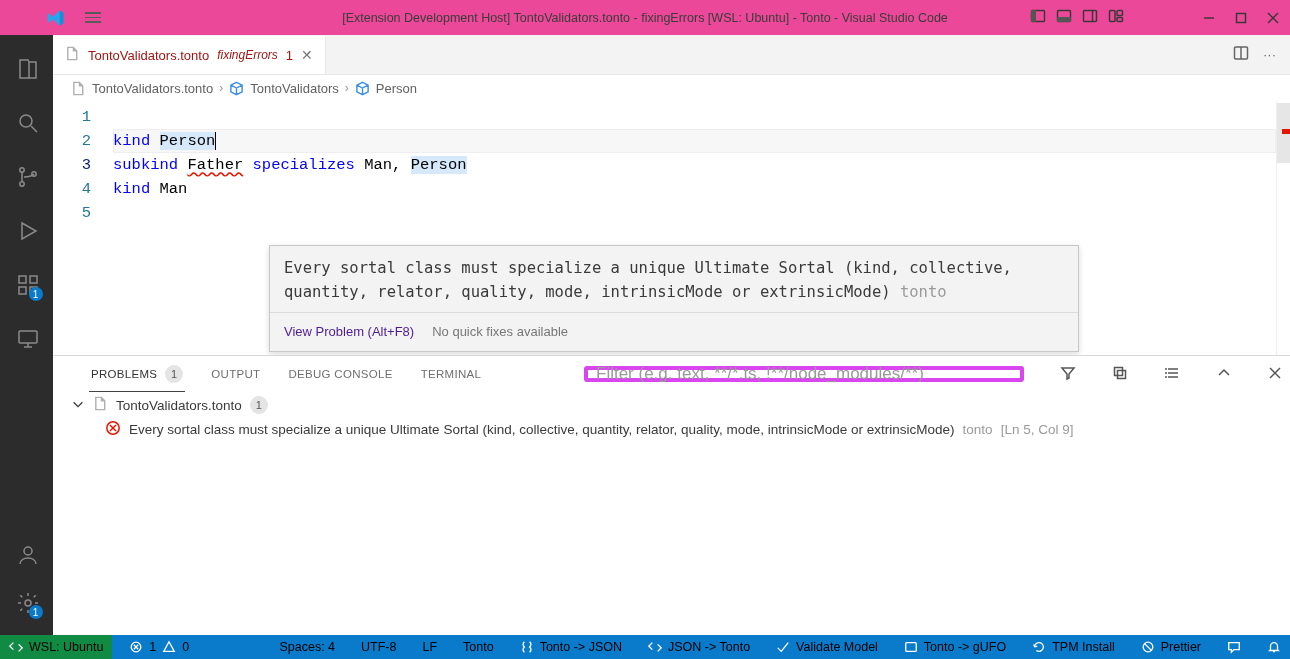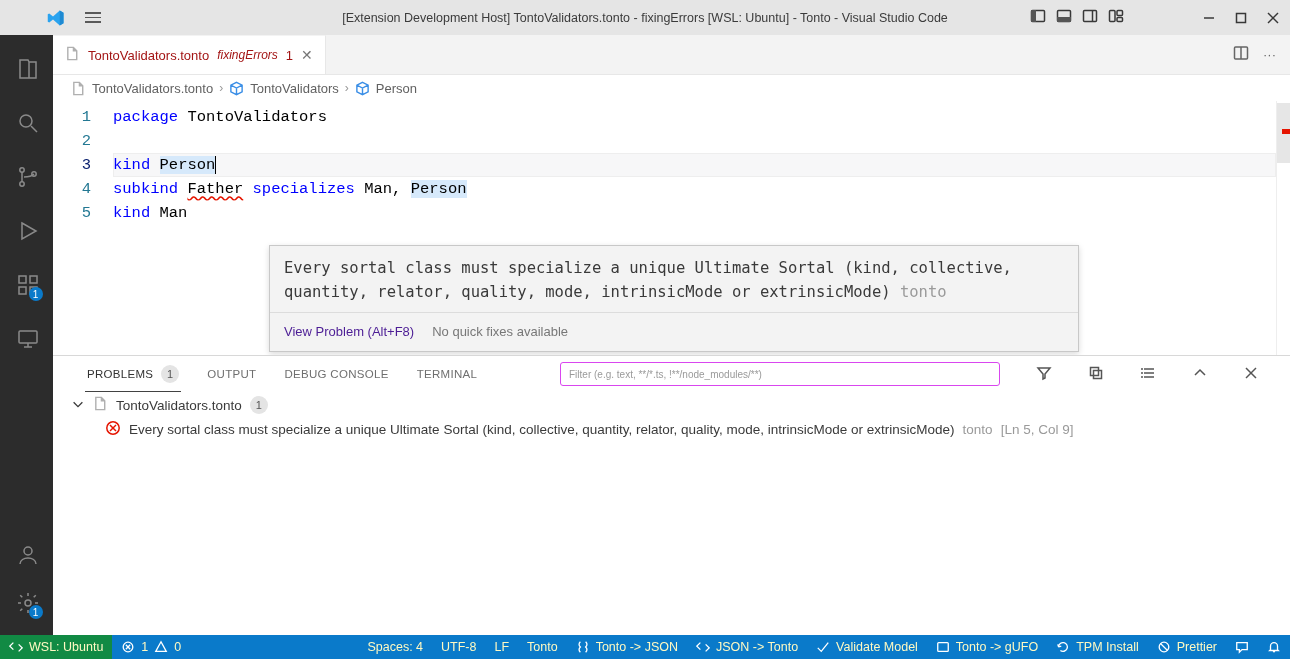--- a/index.html
+++ b/index.html
@@ -1,19 +1,19 @@
 <!DOCTYPE html>
 <html><head>
 <meta charset="utf-8">
 <style>
 * { margin: 0; padding: 0; box-sizing: border-box; }
 html, body { width: 1290px; height: 659px; font-family: "Segoe UI", Arial, sans-serif; font-size: 13px; color: #383838; overflow: hidden; background: #fff; }
 
 
-.titlebar { height: 35px; background: #e5e5e5; display: flex; align-items: center; position: relative; padding-left: 33px; }
+.titlebar { height: 35px; background: #ec4899; display: flex; align-items: center; position: relative; padding-left: 33px; }
 .titlebar .left-icons { display: flex; align-items: center; gap: 20px; padding-left: 14px; }
 .titlebar .vscode-logo { width: 18px; height: 18px; }
 .titlebar .hamburger { display: flex; flex-direction: column; gap: 3px; }
 .titlebar .hamburger span { width: 16px; height: 1.5px; background: #5a5a5a; }
 .titlebar .title { position: absolute; left: 50%; transform: translateX(-50%); font-size: 12.5px; color: #3b3b3b; }
 .titlebar .right-icons { position: absolute; right: 10px; display: flex; align-items: center; gap: 18px; }
 .titlebar .right-icons .layout-group { display: flex; gap: 10px; margin-right: 60px; }
 .titlebar .layout-icon svg { width: 16px; height: 16px; stroke: #555; fill: none; }
 .titlebar .win-btn { width: 14px; height: 14px; stroke: #555; fill: none; }
 
@@ -67,36 +67,36 @@
 .hover .actions .link { color: #4c1d95; }
 .hover .actions .dim { color: #777; text-align: center; }
 
 
 .minimap { width: 14px; background: #fff; border-left: 1px solid #eee; position: relative; }
 .minimap .viewport { position: absolute; top: 2px; left: 0; right: 0; height: 60px; background: rgba(100,100,100,.16); }
 .minimap .err { position: absolute; right: 0; top: 28px; width: 8px; height: 5px; background: #e51400; }
 
 
 .panel { height: 280px; border-top: 1px solid #d8d8d8; display: flex; flex-direction: column; background: #fff; }
-.panel-tabs { height: 36px; display: flex; align-items: center; padding: 0 32px; gap: 24px; font-size: 11.5px; color: #6f6f6f; }
+.panel-tabs { height: 36px; display: flex; align-items: center; padding: 0 8px; gap: 24px; font-size: 11.5px; color: #6f6f6f; margin-left: 28px; }
 .panel-tabs .ptab { display: flex; align-items: center; gap: 8px; padding: 0 2px; letter-spacing: .3px; height: 100%; }
 .panel-tabs .ptab.active { color: #333; border-bottom: 1px solid #424242; }
 .panel-tabs .count { background: #e4e4e4; color: #555; border-radius: 10px; min-width: 18px; height: 18px; display: flex; align-items: center; justify-content: center; font-size: 11px; padding: 0 5px; }
 .panel-tabs .spacer { flex: 1; }
-.panel-tabs .filter { border: 1px solid #d946ef; border-radius: 3px; height: 24px; width: 440px; padding: 0 8px; display: flex; align-items: center; color: #9a9a9a; font-size: 10px; letter-spacing: 0; }
+.panel-tabs .filter { border: 4px solid #d946ef; border-radius: 3px; height: 16px; width: 440px; padding: 0 8px; display: flex; align-items: center; color: #9a9a9a; font-size: 17px; letter-spacing: 0; }
 .panel-tabs .picon { color: #555; }
 .panel-body { flex: 1; padding: 4px 18px; font-size: 13.5px; }
 .panel-body .row1 { display: flex; align-items: center; gap: 8px; color: #3a3a3a; }
 .panel-body .row1 .count { background: #e4e4e4; color: #555; border-radius: 10px; min-width: 18px; height: 18px; display: flex; align-items: center; justify-content: center; font-size: 11px; }
 .panel-body .row2 { display: flex; align-items: center; gap: 8px; color: #3a3a3a; padding: 6px 0 0 34px; }
 .panel-body .row2 .src { color: #9a9a9a; }
 .panel-body .row2 .loc { color: #9a9a9a; }
 
 
-.statusbar { height: 24px; background: #0a7aca; color: #fef9c3; display: flex; align-items: center; font-size: 12.5px; }
+.statusbar { height: 24px; background: #0a7aca; color: #000000; display: flex; align-items: center; font-size: 12.5px; gap: 8px; }
 .statusbar .seg { display: flex; align-items: center; gap: 6px; padding: 0 9px; height: 100%; white-space: nowrap; }
 .statusbar .remote { background: #118a44; }
 .statusbar .spacer { flex: 1; }
 .statusbar svg { width: 14px; height: 14px; }
 
 
 .stroke { stroke: currentColor; fill: none; stroke-width: 1.5; }
 </style>
 </head>
 <body>
@@ -254,21 +254,20 @@
 
     <div class="editor-wrap">
       <div class="gutter">
         <div>1</div>
         <div>2</div>
         <div class="cur">3</div>
         <div>4</div>
         <div>5</div>
       </div>
       <div class="code">
-        <div class="line"><span class="kw">package</span><span> TontoValidators</span></div>
         <div class="line"></div>
         <div class="line curline"><span class="kw">kind</span><span> </span><span class="hl cursorbox">Person</span></div>
         <div class="line"><span class="kw">subkind</span><span> </span><span class="squiggle">Father</span><span> </span><span class="kw">specializes</span><span> Man, </span><span class="hl">Person</span></div>
         <div class="line"><span class="kw">kind</span><span> Man</span></div>
 
         <div class="hover">
           <div class="msg"><span>Every sortal class must specialize a unique Ultimate Sortal (kind, collective, quantity, relator, quality, mode, intrinsicMode or extrinsicMode)</span><span class="src"> tonto</span></div>
           <div class="actions">
             <span class="link">View Problem (Alt+F8)</span>
             <span class="dim">No quick fixes available</span>

